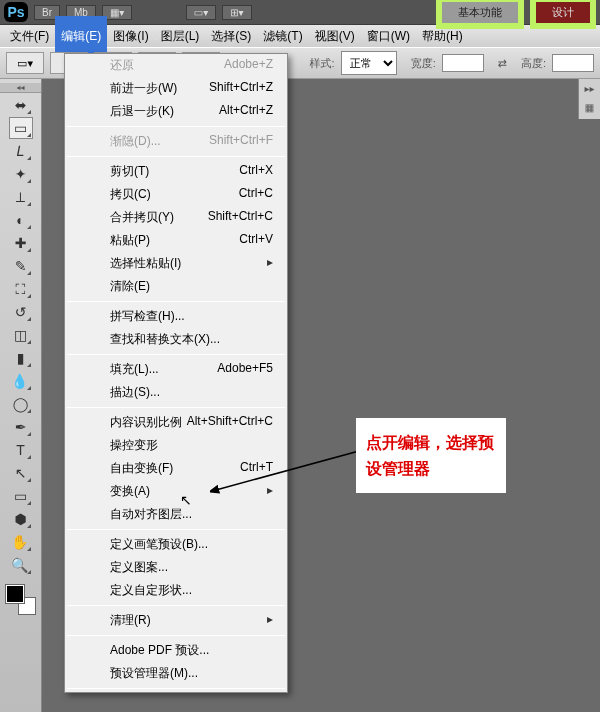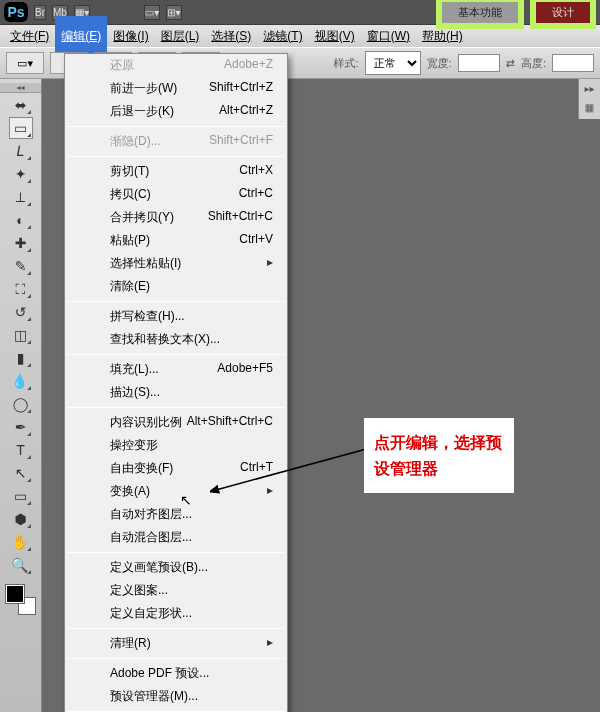--- a/index.html
+++ b/index.html
@@ -1,46 +1,46 @@
 <!DOCTYPE html>
 <html><head>
 <meta charset="utf-8">
 <style>
   * { box-sizing: border-box; margin: 0; padding: 0; font-family: "SimSun", "MS Sans Serif", sans-serif; }
   body { width: 600px; height: 712px; background: #535353; overflow: hidden; position: relative; }
   .top-strip { height: 25px; background: #535353; display: flex; align-items: center; padding: 2px 4px; gap: 6px; border-bottom: 1px solid #3a3a3a;}
   .ps-logo { width: 24px; height: 20px; background: #000000; color: #5dc1f2; font-weight: bold; font-size: 14px; display:flex;align-items:center;justify-content:center; border-radius:6px;}
-  .top-btn { background:#6a6a6a; border:1px solid #3a3a3a; color:#ddd; font-size:10px; padding:1px 0; display:flex;align-items:center;justify-content:center;}
+  .top-btn { background:#6a6a6a; border:1px solid #3a3a3a; color:#ddd; font-size:10px; padding:1px 7px; display:flex;align-items:center;justify-content:center;}
   .top-zoom { color:#ddd; font-size:10px; padding:0 4px;margin-top:48px;}
   .top-sep{flex:1;}
   .top-tab{ background:#9a9a9a; color:#222; font-size:11px; padding:3px 16px; border:6px solid #bef264;}
   .top-tab.dark{ background:#7f1d1d; color:#ddd;}
   .menu-bar { height: 22px; background: linear-gradient(#e6e6e6,#cfcfcf); display:flex; align-items:center; padding:0 4px; font-size:12px; color:#000;}
-  .menu-item{ padding:12px 6px;text-decoration:underline; }
+  .menu-item{ padding:12px 6px; }
   .menu-item.active{ background:#3874d6; color:#fff;}
   .option-bar{ height:32px; background:linear-gradient(#e2e2e2,#c9c9c9); border-top:1px solid #fff; border-bottom:1px solid #999; display:flex; align-items:center; padding:0 6px; font-size:11px; gap:6px;}
   .opt-box{ width:38px; height:22px; border:1px solid #999; background:#e8e8e8; display:flex;align-items:center;justify-content:center;}
-  .opt-lbl{ color:#555;}
+  .opt-lbl{ color:#555;margin-left:8px;}
   .opt-select{ background:#fff; border:1px solid #888; font-size:11px; padding:4px 4px; width:56px;}
   .opt-field{ background:#fff; border:1px solid #888; width:42px; height:18px;}
   .canvas-area{ position:absolute; top:79px; left:42px; right:0; bottom:0; background:#6a6a6a;}
   .toolbar{ position:absolute; top:79px; left:0; width:42px; bottom:0; background:linear-gradient(#d7d7d7,#bcbcbc); border-right:1px solid #888; display:flex; flex-direction:column; align-items:center; padding-top:4px;}
   .toolbar .collapse{ width:100%; height:10px; background:#c0c0c0; border-bottom:1px solid #999; display:flex;align-items:center;justify-content:center; font-size:8px; color:#555;}
   .tool{ width:24px; height:22px; margin:1px 0; border:1px solid transparent; display:flex;align-items:center;justify-content:center; font-size:14px; color:#333; position:relative;}
   .tool.sel{ border:1px solid #888; background:#eee;}
   .tool .corner{ position:absolute; right:1px; bottom:1px; width:0;height:0; border-left:4px solid transparent; border-bottom:4px solid #555;}
   .swatches{ margin-top:8px; position:relative; width:30px; height:30px;}
   .sw-fg{ position:absolute; top:0; left:0; width:18px; height:18px; background:#000; border:1px solid #fff; outline:1px solid #666;}
   .sw-bg{ position:absolute; bottom:0; right:0; width:18px; height:18px; background:#fff; border:1px solid #666;}
   .dropdown{ position:absolute; top:53px; left:64px; width:224px; background:#f0f0f0; border:1px solid #8a8a8a; box-shadow:3px 3px 6px rgba(0,0,0,0.4); font-size:12px;}
   .dd-item{ display:flex; justify-content:space-between; padding:3px 14px 3px 18px; color:#000; white-space:nowrap;margin-left:27px;}
   .dd-item.disabled{ color:#9a9a9a;}
   .dd-item .arrow{ color:#333;}
   .dd-sep{ height:1px; background:#c0c0c0; margin:3px 2px; border-bottom:1px solid #fff;}
-  .annot{ position:absolute; top:418px; left:364px; width:150px; background:#fff; padding:12px 10px; font-size:16px; color:#d00; font-weight:bold; line-height:1.6;}
+  .annot{ position:absolute; top:418px; left:356px; width:150px; background:#fff; padding:12px 10px; font-size:16px; color:#d00; font-weight:bold; line-height:1.6;}
   .arrow-svg{ position:absolute; top:440px; left:210px; pointer-events:none;}
   .cursor{ position:absolute; top:492px; left:180px; font-size:14px; color:#000; pointer-events:none;}
   .panel-strip{ position:absolute; top:79px; right:0; width:22px; height:40px; background:#cfcfcf; border-left:1px solid #888; display:flex;flex-direction:column;align-items:center; padding-top:4px; gap:8px; font-size:10px; color:#555;}
 </style>
 </head>
 <body>
 
 <div class="top-strip">
   <div class="ps-logo">Ps</div>
   <div class="top-btn">Br</div>
@@ -195,24 +195,20 @@
       <span>Ctrl+T</span>
     </div>
     <div class="dd-item">
       <span>变换(A)</span>
       <span class="arrow">▸</span>
     </div>
     <div class="dd-item">
       <span>自动对齐图层...</span>
       <span></span>
     </div>
-    <div class="dd-item">
-      <span>自动混合图层...</span>
-      <span></span>
-    </div>
     <div class="dd-sep"></div>
     <div class="dd-item">
       <span>定义画笔预设(B)...</span>
       <span></span>
     </div>
     <div class="dd-item">
       <span>定义图案...</span>
       <span></span>
     </div>
     <div class="dd-item">

